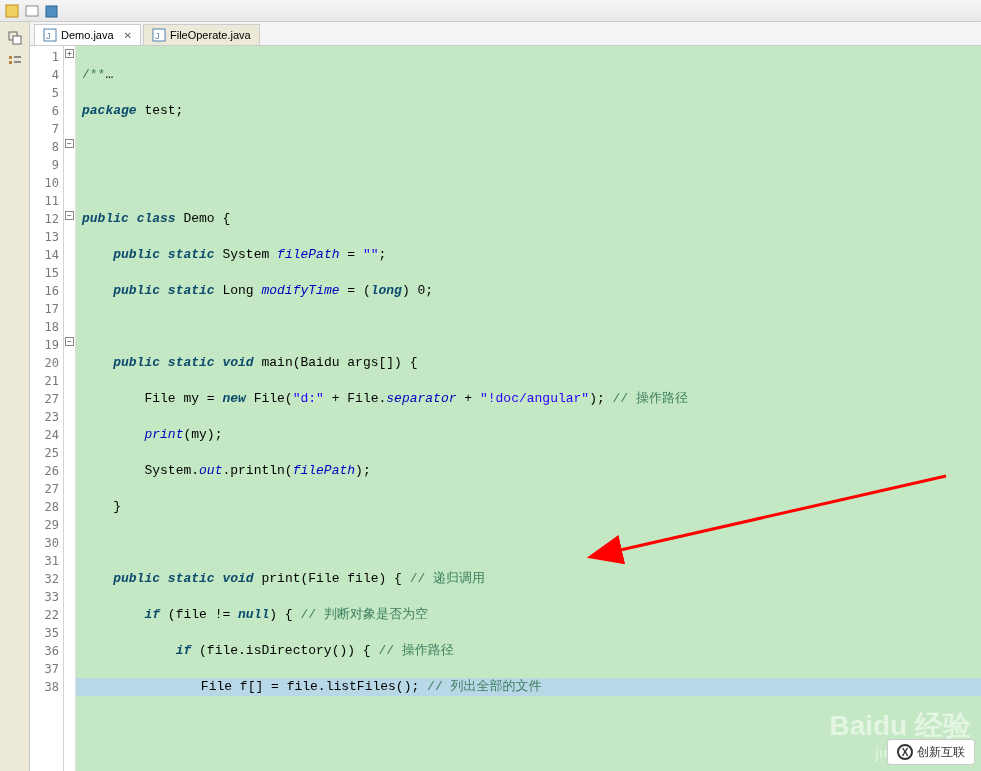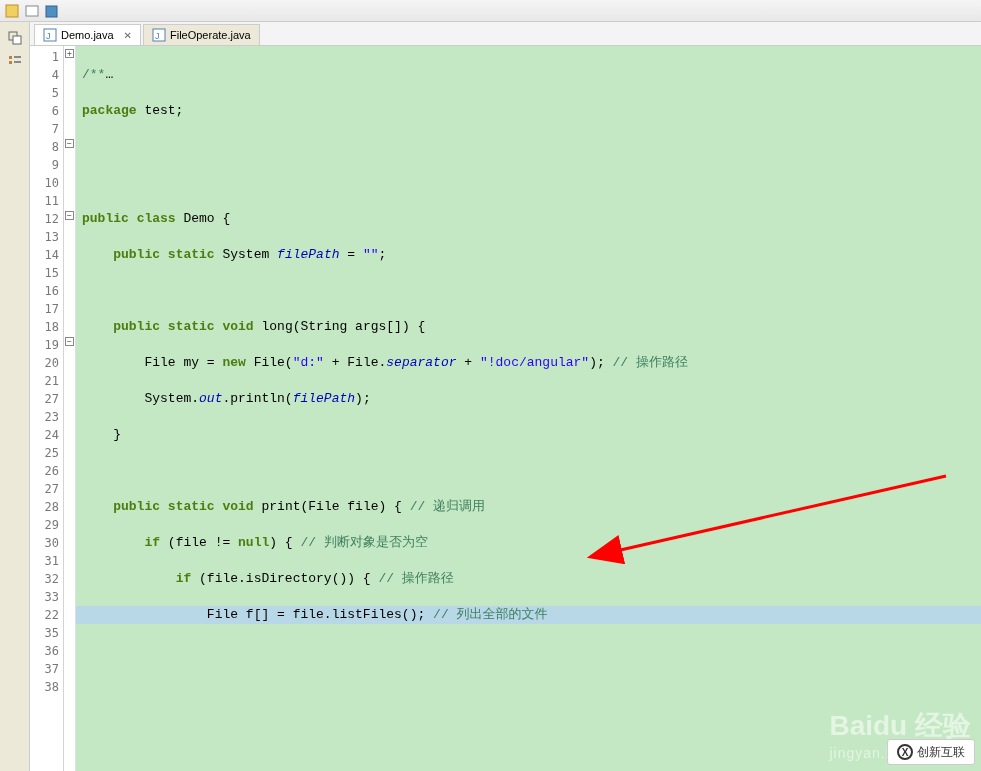--- a/index.html
+++ b/index.html
@@ -130,40 +130,41 @@
 .code-lines {
   flex: 1;
   padding: 2px 0 0 6px;
   font-size: 13px;
   line-height: 18px;
   white-space: pre;
   font-family: "Consolas", "Courier New", monospace;
   position: relative;
 }
 .code-line { height: 18px; }
-.highlight-line { background: #b8d8e8; margin-left: -6px; padding-left: 6px; }
-.kw { color: #4d7c0f; font-weight: bold; }
+.highlight-line { background: #b8d8e8; margin-left: -6px; padding-left: 0; }
+.kw { color: #0c4a6e; font-weight: bold; font-style: italic; }
 .str { color: #2a00ff; }
 .com { color: #3f7f5f; }
 .field { color: #0000c0; font-style: italic; text-align: center; }
 .static-field { color: #0000c0; font-style: italic; }
 .normal { color: #000; }
 .arrow-svg {
   position: absolute;
   top: 0;
   left: 0;
   pointer-events: none;
   z-index: 10;
 }
 .watermark {
   position: absolute;
   right: 10px;
   bottom: 10px;
   color: rgba(255,255,255,0.55);
   font-family: Arial, sans-serif;
+  text-align: right;
   pointer-events: none;
   z-index: 5;
 }
 .watermark .wm-main { font-size: 28px; font-weight: bold; }
 .watermark .wm-sub { font-size: 14px; letter-spacing: 1px; }
 .corner-badge {
   position: absolute;
   right: 6px;
   bottom: 6px;
   width: 88px;
@@ -286,23 +287,25 @@
       <div class="fold-mark" style="top:165px">−</div>
       <div class="fold-mark" style="top:291px">−</div>
     </div>
     <div class="code-lines">
 <div class="code-line"><span class="com">/**</span><span>…</span></div>
 <div class="code-line"><span class="kw">package</span><span class="normal"> test;</span></div>
 <div class="code-line"></div>
 <div class="code-line"></div>
 <div class="code-line"><span class="kw">public</span> <span class="kw">class</span><span class="normal"> Demo {</span></div>
 <div class="code-line"><span>    </span><span class="kw">public</span> <span class="kw">static</span><span class="normal"> System </span><span class="field">filePath</span><span class="normal"> = </span><span class="str">""</span><span class="normal">;</span></div>
+<div class="code-line"><span>    </span><span class="kw">public</span> <span class="kw">static</span><span class="normal"> Long </span><span class="field">modifyTime</span><span class="normal"> = (</span><span class="kw">long</span><span class="normal">) 0;</span></div>
 <div class="code-line"></div>
-<div class="code-line"><span>    </span><span class="kw">public</span> <span class="kw">static</span> <span class="kw">void</span><span class="normal"> long(String args[]) {</span></div>
+<div class="code-line"><span>    </span><span class="kw">public</span> <span class="kw">static</span> <span class="kw">void</span><span class="normal"> main(Baidu args[]) {</span></div>
 <div class="code-line"><span>        </span><span class="normal">File my = </span><span class="kw">new</span><span class="normal"> File(</span><span class="str">"d:"</span><span class="normal"> + File.</span><span class="field">separator</span><span class="normal"> + </span><span class="str">"!doc/angular"</span><span class="normal">); </span><span class="com">// 操作路径</span></div>
+<div class="code-line"><span>        </span><span class="static-field">print</span><span class="normal">(my);</span></div>
 <div class="code-line"><span>        </span><span class="normal">System.</span><span class="field">out</span><span class="normal">.println(</span><span class="field">filePath</span><span class="normal">);</span></div>
 <div class="code-line"><span>    </span><span class="normal">}</span></div>
 <div class="code-line"></div>
 <div class="code-line"><span>    </span><span class="kw">public</span> <span class="kw">static</span> <span class="kw">void</span><span class="normal"> print(File file) { </span><span class="com">// 递归调用</span></div>
 <div class="code-line"><span>        </span><span class="kw">if</span><span class="normal"> (file != </span><span class="kw">null</span><span class="normal">) { </span><span class="com">// 判断对象是否为空</span></div>
 <div class="code-line"><span>            </span><span class="kw">if</span><span class="normal"> (file.isDirectory()) { </span><span class="com">// 操作路径</span></div>
 <div class="code-line highlight-line"><span>                </span><span class="normal">File f[] = file.listFiles(); </span><span class="com">// 列出全部的文件</span></div>
 
 
 

